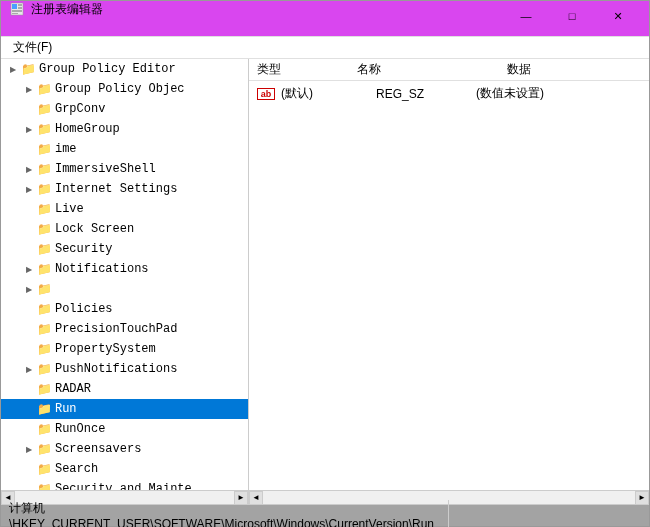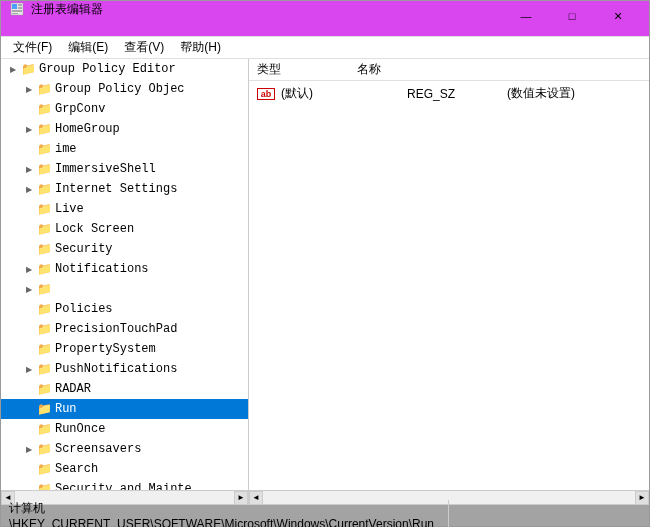--- a/index.html
+++ b/index.html
@@ -55,20 +55,21 @@
       cursor: pointer;
       color: #000;
       background: transparent;
     }
     .menu-bar {
       height: 22px;
       display: flex;
       padding: 0 4px;
       background: #fff;
       border-bottom: 1px solid #e0e0e0;
+      flex-direction: column;
     }
     .menu-item {
       padding: 2px 8px;
       font-size: 12px;
       cursor: pointer;
       color: #000;
     }
     .main-area {
       display: flex;
       flex: 1;
@@ -103,21 +104,21 @@
     .right-content {
       padding: 2px 0;
     }
     .reg-entry {
       display: flex;
       align-items: center;
       padding: 2px 8px;
       cursor: pointer;
     }
     .reg-entry-name {
-      width: 150px;
+      width: 119px;
       display: flex;
       align-items: center;
       gap: 4px;
     }
     .reg-entry-type { width: 100px; font-size: 12px; }
     .reg-entry-data { flex: 1; font-size: 12px; }
     .ab-icon {
       background: #fff;
       border: 1px solid #c00;
       color: #c00;
@@ -357,20 +358,21 @@
           <span class="expand-arrow"></span>
           <span class="folder-icon" style="font-size: 12px;">📁</span>
           <span class="tree-label">Security and Mainte</span>
         </div>
       </div>
 
     <div class="right-panel">
       <div class="right-header">
         <div class="right-header-col col-type">类型</div>
         <div class="right-header-col col-name">名称</div>
+        <div class="right-header-col col-data">数据</div>
       </div>
       <div class="right-content">
         <div class="reg-entry">
           <div class="reg-entry-name">
             <span class="ab-icon">ab</span>
             <span class="default-label">(默认)</span>
           </div>
           <div class="reg-entry-type">REG_SZ</div>
           <div class="reg-entry-data">(数值未设置)</div>
         </div>

